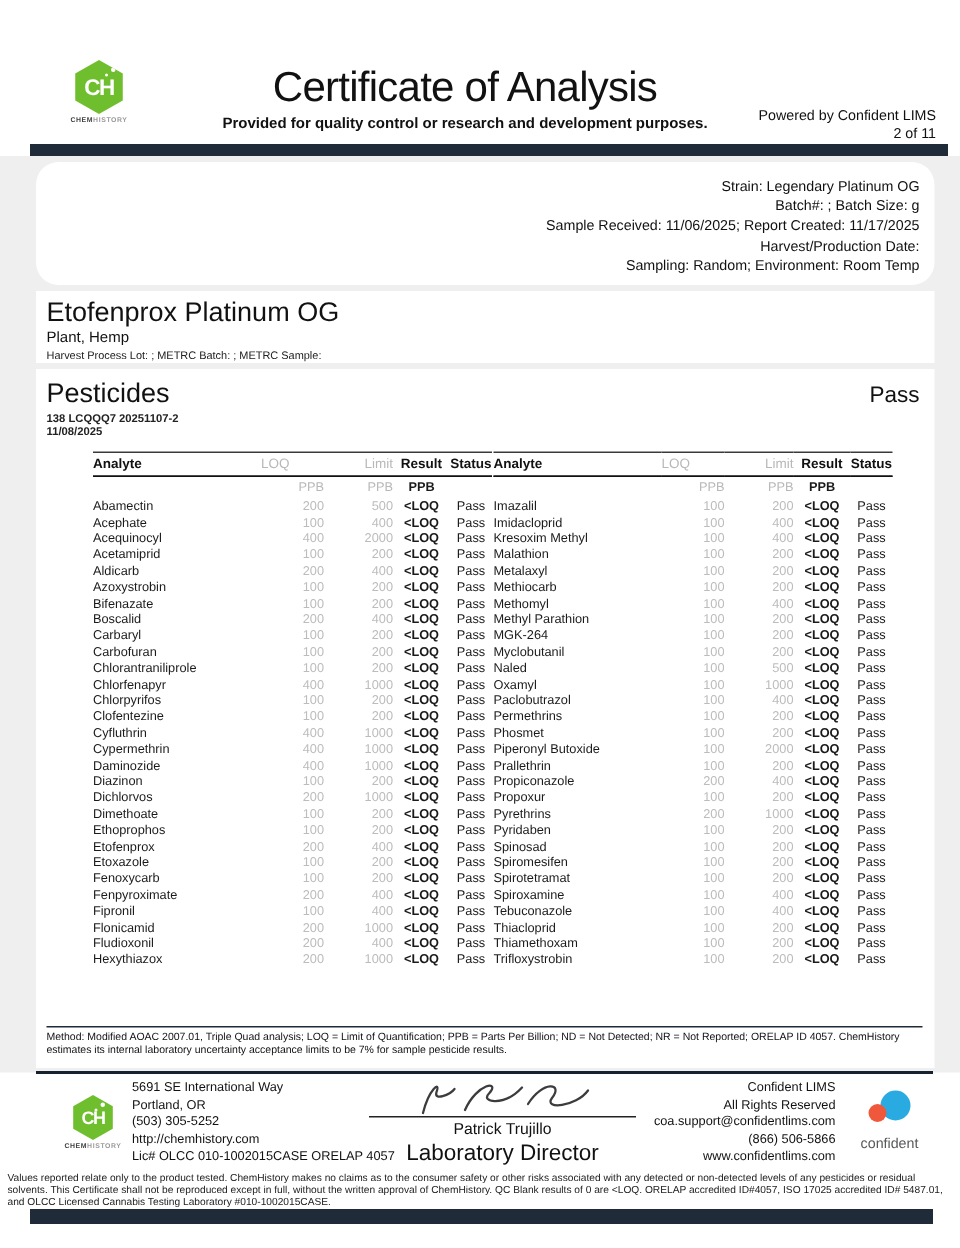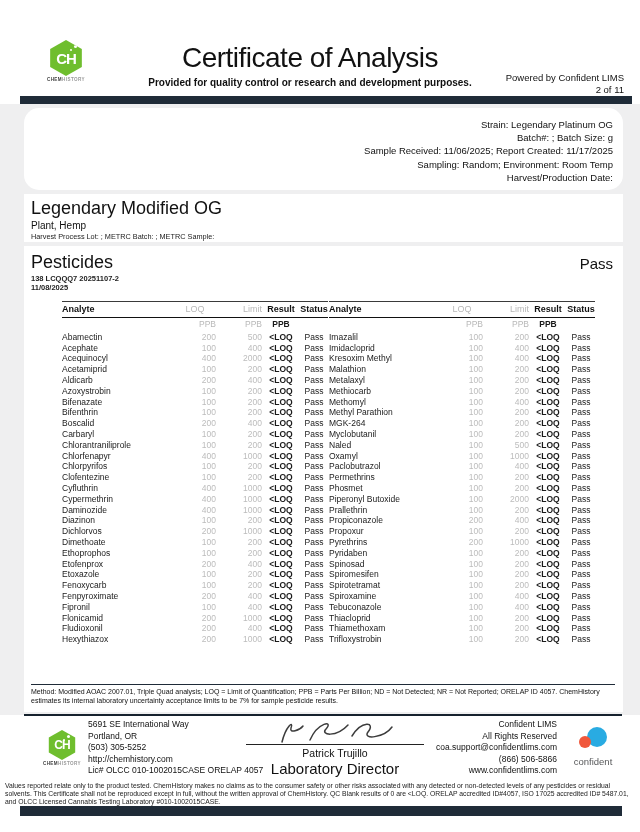--- a/index.html
+++ b/index.html
@@ -42,21 +42,21 @@
   .pest-title { font-size:18px; font-weight:500; color:#111; }
   .pest-pass { font-size:15px; color:#111; padding-top:3px; }
   .pest-id { font-size:7.5px; font-weight:600; color:#222; margin-top:1px; }
   .pest-date { font-size:7.5px; font-weight:600; color:#222; }
 
   .tables { display:flex; gap:1px; margin:9px 2px 0 31px; }
   table { width:266px; border-collapse:collapse; table-layout:fixed; font-size:8.5px; }
   thead th { border-top:1.2px solid #3a3a3a; border-bottom:1.8px solid #111;
              font-size:9px; padding:2px 0 3px 0; }
   th.c-analyte { width:112px; text-align:left; font-weight:700; color:#111; }
-  th.c-loq    { width:42px; text-align:center; font-weight:400; color:#b8b8b8;margin-top:36px; }
+  th.c-loq    { width:42px; text-align:left; font-weight:400; color:#b8b8b8;margin-top:36px; }
   th.c-limit  { width:46px; text-align:right; font-weight:400; color:#b8b8b8; }
   th.c-result { width:38px; text-align:center; font-weight:700; color:#111; }
   th.c-status { width:28px; text-align:center; font-weight:700; color:#111; }
   tr.units td { padding:1px 0 2px 0; }
   td.col-analyte { text-align:left; color:#1a1a1a; }
   td.col-loq, td.col-limit { text-align:right; color:#bcbcbc; }
   td.col-result { text-align:center; color:#1a1a1a; font-weight:600; }
   td.col-status { text-align:center; color:#1a1a1a; }
   tr.units td.col-loq, tr.units td.col-limit { color:#b8b8b8; }
   tr.units td.col-result { font-weight:600; }
@@ -108,26 +108,26 @@
   <div class="powered">
     <div>Powered by Confident LIMS</div>
     <div>2 of 11</div>
   </div>
   <div class="bar-top"></div>
 
   <div class="card card-info">
     <div>Strain: Legendary Platinum OG</div>
     <div>Batch#: ; Batch Size:  g</div>
     <div>Sample Received: 11/06/2025; Report Created: 11/17/2025</div>
+    <div>Harvest/Production Date:</div>
     <div>Sampling: Random; Environment: Room Temp</div>
-    <div>Harvest/Production Date:</div>
   </div>
 
   <div class="card card-product">
-    <div class="product-name">Legendary Modified OG</div>
+    <div class="product-name">Etofenprox Platinum OG</div>
     <div class="product-type">Plant, Hemp</div>
     <div class="product-meta">Harvest Process Lot: ; METRC Batch: ; METRC Sample:</div>
   </div>
 
   <div class="card card-pest">
     <div class="pest-head">
       <div class="pest-title">Pesticides</div>
       <div class="pest-pass">Pass</div>
     </div>
     <div class="pest-id">138 LCQQQ7 20251107-2</div>
@@ -197,35 +197,35 @@
               <td class="col-status">Pass</td>
             </tr>
             <tr>
               <td class="col-analyte">Bifenazate</td>
               <td class="col-loq">100</td>
               <td class="col-limit">200</td>
               <td class="col-result">&lt;LOQ</td>
               <td class="col-status">Pass</td>
             </tr>
             <tr>
-              <td class="col-analyte">Bifenthrin</td>
-              <td class="col-loq">100</td>
-              <td class="col-limit">200</td>
-              <td class="col-result">&lt;LOQ</td>
-              <td class="col-status">Pass</td>
-            </tr>
-            <tr>
               <td class="col-analyte">Boscalid</td>
               <td class="col-loq">200</td>
               <td class="col-limit">400</td>
               <td class="col-result">&lt;LOQ</td>
               <td class="col-status">Pass</td>
             </tr>
             <tr>
               <td class="col-analyte">Carbaryl</td>
+              <td class="col-loq">100</td>
+              <td class="col-limit">200</td>
+              <td class="col-result">&lt;LOQ</td>
+              <td class="col-status">Pass</td>
+            </tr>
+            <tr>
+              <td class="col-analyte">Carbofuran</td>
               <td class="col-loq">100</td>
               <td class="col-limit">200</td>
               <td class="col-result">&lt;LOQ</td>
               <td class="col-status">Pass</td>
             </tr>
             <tr>
               <td class="col-analyte">Chlorantraniliprole</td>
               <td class="col-loq">100</td>
               <td class="col-limit">200</td>
               <td class="col-result">&lt;LOQ</td>

